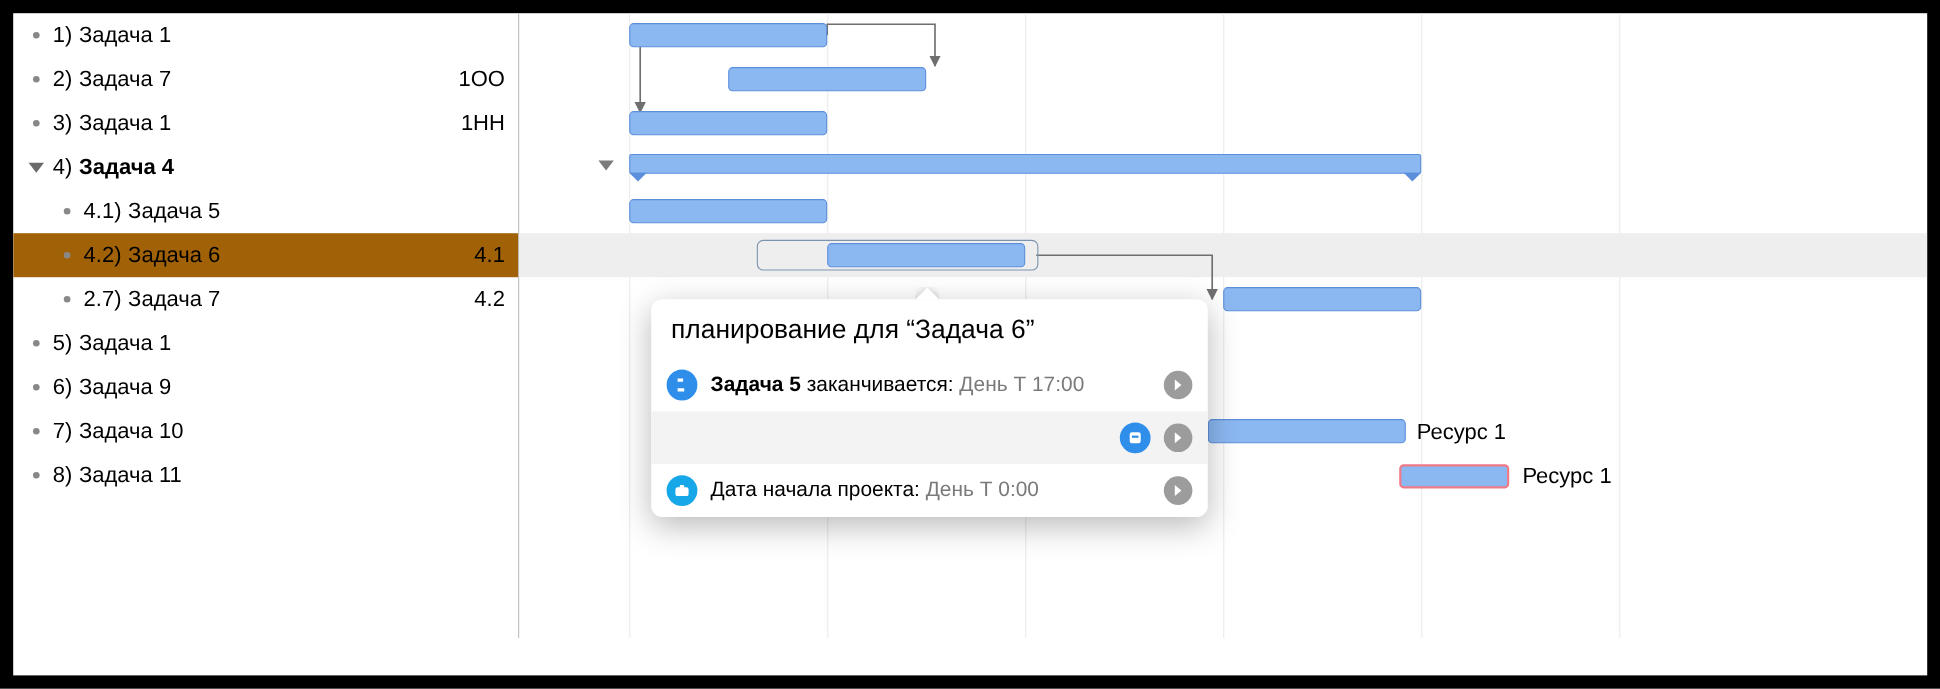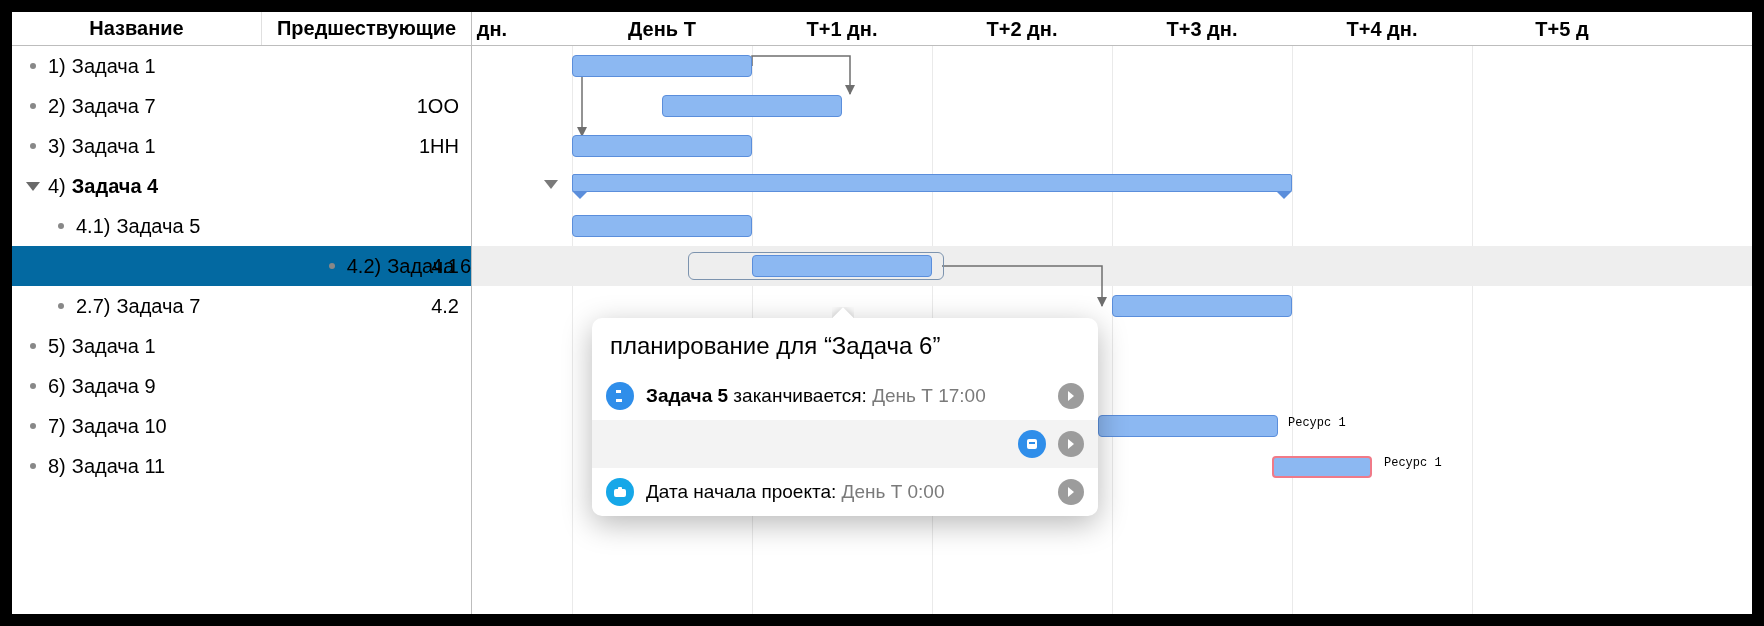--- a/index.html
+++ b/index.html
@@ -12,75 +12,62 @@
   .col-title { font-weight:600; font-size:20px; display:flex; align-items:center; justify-content:center; }
   .col-name   { width:250px; border-right:1px solid #e0e0e0; }
   .col-pred   { width:210px; border-right:1px solid #bdbdbd; }
   .timeline-header { position:relative; flex:1; }
   .th-cell { position:absolute; top:0; height:34px; display:flex; align-items:center; justify-content:center; font-weight:600; }
 
   
   .body { display:flex; height:calc(100% - 34px); }
   .tcol { width:460px; border-right:1px solid #bdbdbd; }
   .row { height:40px; display:flex; align-items:center; position:relative; padding-left:18px; font-size:20px; }
-  .row.selected { background:#0369a1;justify-content:flex-end; }
+  .row.selected { background:#a16207; }
   .row .pred { position:absolute; right:12px; text-align:right; }
   .row .bullet { width:6px; height:6px; border-radius:50%; background:#888; margin-right:12px; flex-shrink:0; }
   .row .tri { width:0; height:0; border-left:7px solid transparent; border-right:7px solid transparent; border-top:9px solid #6a6a6a; margin-right:8px; margin-left:-4px; flex-shrink:0; }
   .row.group .name { font-weight:700; }
   .row.child { padding-left:46px; }
   .row .num { margin-right:6px; }
 
   
   .timeline { position:relative; flex:1; }
   .day-line { position:absolute; top:0; bottom:0; width:1px; background:#eaeaea; }
   .bar { position:absolute; height:22px; background:#8cb8f2; border:1px solid #5b8edb; border-radius:4px; }
   .bar.dragging { background:#8cb8f2; }
   .bar.hollow { background:transparent; border:1.5px solid #7c93ae; border-radius:6px; height:28px; }
   .bar.res { border:2px solid #f07a88; background:#8cb8f2; }
   .groupbar { position:absolute; height:18px; background:#8cb8f2; border:1px solid #5b8edb; border-radius:2px; }
   .groupbar::before, .groupbar::after { content:""; position:absolute; bottom:-8px; width:0; height:0; border-left:8px solid transparent; border-right:8px solid transparent; border-top:8px solid #5b8edb; }
   .groupbar::before { left:-1px; }
   .groupbar::after  { right:-1px; }
   .tri-small { position:absolute; width:0; height:0; border-left:7px solid transparent; border-right:7px solid transparent; border-top:9px solid #7a7a7a; }
   svg.conn { position:absolute; top:0; left:0; pointer-events:none; }
-  .resource-label { position:absolute; font-size:12px;font-family:Liberation Mono, monospace; }
+  .resource-label { position:absolute; font-size:20px; }
 
   
   .popover { position:absolute; background:#fff; border-radius:10px; box-shadow: 0 8px 30px rgba(0,0,0,.28); padding:0; overflow:visible; }
   .popover .arrow { position:absolute; top:-11px; left:240px; width:22px; height:11px; overflow:hidden; }
   .popover .arrow::after { content:""; position:absolute; width:18px; height:18px; background:#fff; transform:rotate(45deg); top:4px; left:2px; box-shadow:0 0 8px rgba(0,0,0,.2); }
   .popover .title { font-size:24px; padding:14px 18px 12px 18px; }
   .popover .item { display:flex; align-items:center; gap:12px; padding:10px 14px; font-size:19px;justify-content:flex-end; }
   .popover .item.alt { background:#f3f3f3; }
   .popover .item .icon { width:28px; height:28px; border-radius:50%; display:flex; align-items:center; justify-content:center; flex-shrink:0; }
   .popover .item .icon svg { display:block; }
   .popover .item .text { flex:1; line-height:1.25; }
   .popover .item .text .strong { font-weight:700; }
   .popover .item .text .gray { color:#7a7a7a; }
   .popover .item .chev { width:26px; height:26px; border-radius:50%; background:#9c9c9c; display:flex; align-items:center; justify-content:center; color:#fff; flex-shrink:0; }
 </style>
 </head>
 <body>
 
 <div class="frame">
 
-  <div class="header">
-    <div class="col-title col-name">Название</div>
-    <div class="col-title col-pred">Предшествующие</div>
-    <div class="timeline-header">
-      <div class="th-cell" style="left:-40px;width:120px;">дн.</div>
-      <div class="th-cell" style="left:100px;width:180px;">День Т</div>
-      <div class="th-cell" style="left:280px;width:180px;">T+1 дн.</div>
-      <div class="th-cell" style="left:460px;width:180px;">T+2 дн.</div>
-      <div class="th-cell" style="left:640px;width:180px;">T+3 дн.</div>
-      <div class="th-cell" style="left:820px;width:180px;">T+4 дн.</div>
-      <div class="th-cell" style="left:1000px;width:180px;">T+5 д</div>
-    </div>
-  </div>
 
   <div class="body">
 
     <div class="tcol">
       <div class="row">
         <span class="bullet"></span>
         <span class="num">1)</span>
         <span class="name">Задача 1</span>
         <span class="pred"></span>
       </div>
@@ -182,21 +169,21 @@
       <div class="bar dragging" style="top:209px;left:280px;width:180px;"></div>
 
       <div class="bar" style="top:249px;left:640px;width:180px;"></div>
 
       <div class="bar" style="top:369px;left:626px;width:180px;"></div>
       <div class="resource-label" style="top:370px;left:816px;">Ресурс 1</div>
 
       <div class="bar res" style="top:410px;left:800px;width:100px;"></div>
       <div class="resource-label" style="top:410px;left:912px;">Ресурс 1</div>
 
-      <div class="popover" style="top:272px;left:120px;width:506px;">
+      <div class="popover" style="top:260px;left:120px;width:506px;">
         <div class="arrow"></div>
         <div class="title">планирование для “Задача 6”</div>
 
         <div class="item">
           <span class="icon" style="background:#2f8eea;">
             <svg width="16" height="16" viewBox="0 0 16 16">
                 <path d="M4 2h5v3h-2v6h3v3H4v-3h3V5H4z" fill="#fff"></path>
               </svg>
           </span>
           <span class="text">

